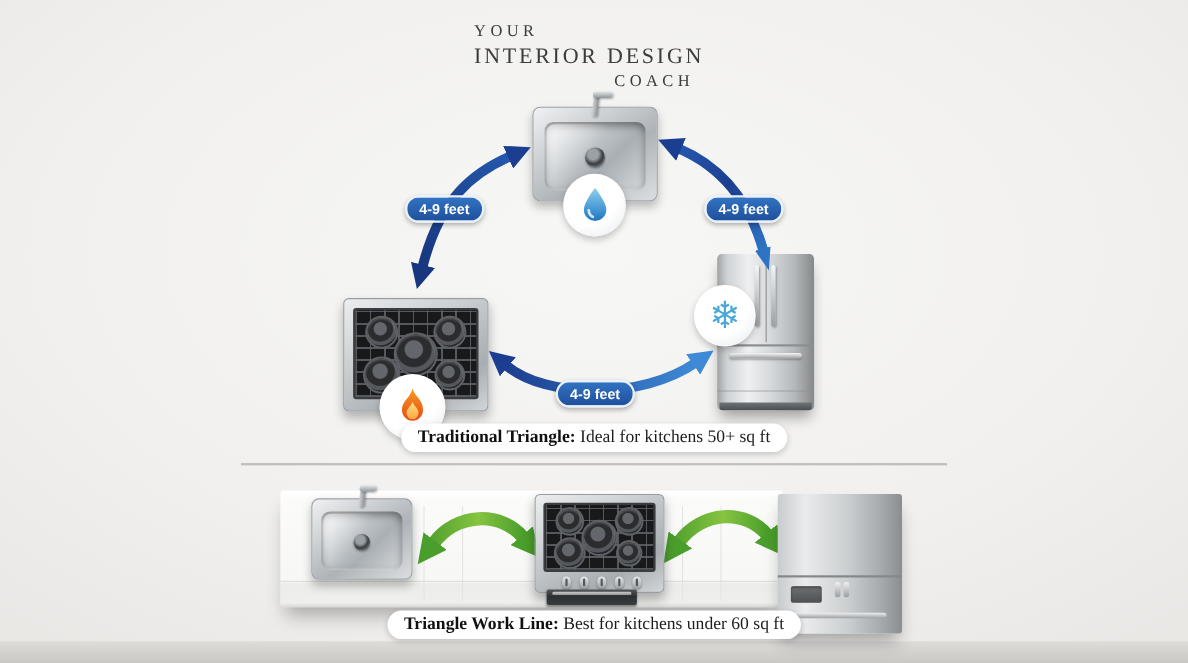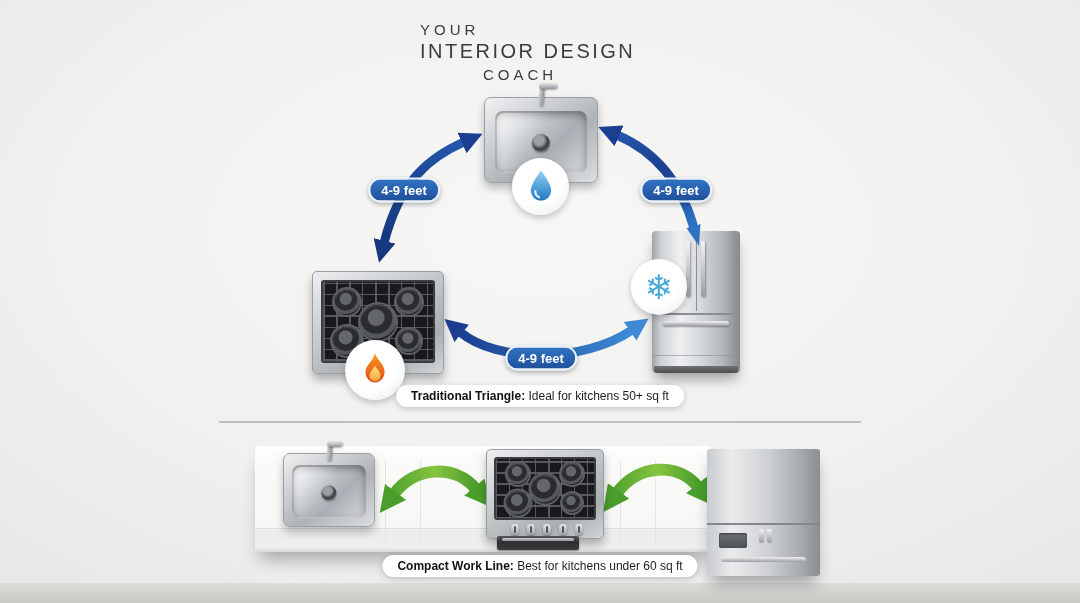--- a/index.html
+++ b/index.html
@@ -3,24 +3,24 @@
 <meta charset="utf-8">
 <style>
   html,body{margin:0;padding:0;}
   body{font-family:"Liberation Sans",sans-serif;background:#e8e7e5;}
   .stage{position:relative;width:1080px;height:603px;overflow:hidden;
          background:radial-gradient(ellipse 900px 520px at 50% 38%,#f7f7f5 0%,#f1f0ee 55%,#e6e5e2 100%);}
   .floor{position:absolute;left:0;top:583px;width:1080px;height:20px;
          background:linear-gradient(180deg,#dddcd9,#c9c8c5);}
 
   
-  .brand{position:absolute;left:420px;top:21px;width:200px;color:#3c3c3c;}
+  .brand{position:absolute;left:431px;top:21px;width:200px;color:#3c3c3c;font-family:Liberation Serif, serif;}
   .brand .b1{font-size:15px;letter-spacing:4px;}
   .brand .b2{font-size:20px;letter-spacing:2.5px;margin-top:2px;white-space:nowrap;}
-  .brand .b3{font-size:15px;letter-spacing:4px;text-align:center;margin-top:3px;}
+  .brand .b3{font-size:15px;letter-spacing:4px;text-align:right;margin-top:3px;}
 
   
   .sink{position:absolute;z-index:2;border-radius:7px;
         background:linear-gradient(145deg,#f0f1f2 0%,#c9cdd0 35%,#aeb3b7 60%,#dcdfe1 100%);
         border:1px solid #9aa0a5;box-shadow:0 5px 9px rgba(0,0,0,.25);}
   .sink .basin{position:absolute;left:10px;right:10px;top:13px;bottom:9px;border-radius:8px;
         background:linear-gradient(135deg,#f4f6f7 0%,#c2c7cb 38%,#a9afb4 62%,#d6d9db 100%);
         box-shadow:inset 0 3px 8px rgba(0,0,0,.45), inset 0 -1px 2px rgba(255,255,255,.6);}
   .sink .shine{position:absolute;left:12px;right:12px;top:15px;bottom:11px;border-radius:7px;
         background:linear-gradient(125deg,rgba(255,255,255,.55) 0%,rgba(255,255,255,0) 45%);}
@@ -63,22 +63,22 @@
         background:radial-gradient(circle at 38% 30%,#ffffff 0 55%,#eef0f2 85%,#e3e6e8 100%);
         box-shadow:0 3px 7px rgba(0,0,0,.22);display:flex;align-items:center;justify-content:center;}
   .badge .glyph{font-family:"DejaVu Sans",sans-serif;line-height:1;}
 
   
   .pill{position:absolute;z-index:5;transform:translate(-50%,-50%);white-space:nowrap;
         color:#fff;font-weight:bold;font-size:13px;padding:3px 11px;border-radius:14px;
         background:linear-gradient(180deg,#3173c2,#1f509c);border:2.5px solid #e9f1fa;
         box-shadow:0 2px 5px rgba(0,0,0,.3);}
   .caption{position:absolute;z-index:5;transform:translateX(-50%);white-space:nowrap;
-        background:#fff;border-radius:15px;padding:4px 15px;font-size:12px;color:#1d1d1d;
-        box-shadow:0 2px 6px rgba(0,0,0,.2);}
+        background:#fff;border-radius:15px;padding:4px 15px;font-size:16px;color:#1d1d1d;
+        box-shadow:0 2px 6px rgba(0,0,0,.2);font-family:Liberation Serif, serif;}
   .caption b{color:#111;}
 
   .divider{position:absolute;left:219px;top:421px;width:642px;height:2px;background:#b3b2af;opacity:.8;z-index:1;}
 
   
   .counter{position:absolute;left:255px;top:446px;width:456px;height:106px;z-index:2;border-radius:2px;
         background:linear-gradient(180deg,#ffffff 0%,#fbfbfa 8%,#f7f7f5 78%,#ececea 80%,#efefed 96%,#d8d8d5 100%);
         box-shadow:0 12px 16px -5px rgba(0,0,0,.3);}
   .counter .hseam{position:absolute;left:0;right:0;top:82px;height:1px;background:#dcdcd9;}
   .counter .vseam{position:absolute;top:14px;bottom:6px;width:1px;background:#e4e4e1;}
@@ -273,16 +273,16 @@
 
   <div class="fridge2">
     <div class="seam"></div>
     <div class="dispenser"></div>
     <div class="tab" style="left:52px;"></div>
     <div class="tab" style="left:60px;"></div>
     <div class="drawerbar"></div>
   </div>
 
   <div class="caption" style="left:540px;top:555px;">
-    <b>Compact Work Line:</b><span> Best for kitchens under 60 sq ft</span>
+    <b>Triangle Work Line:</b><span> Best for kitchens under 60 sq ft</span>
   </div>
 
 </div>
 
 </body></html>

